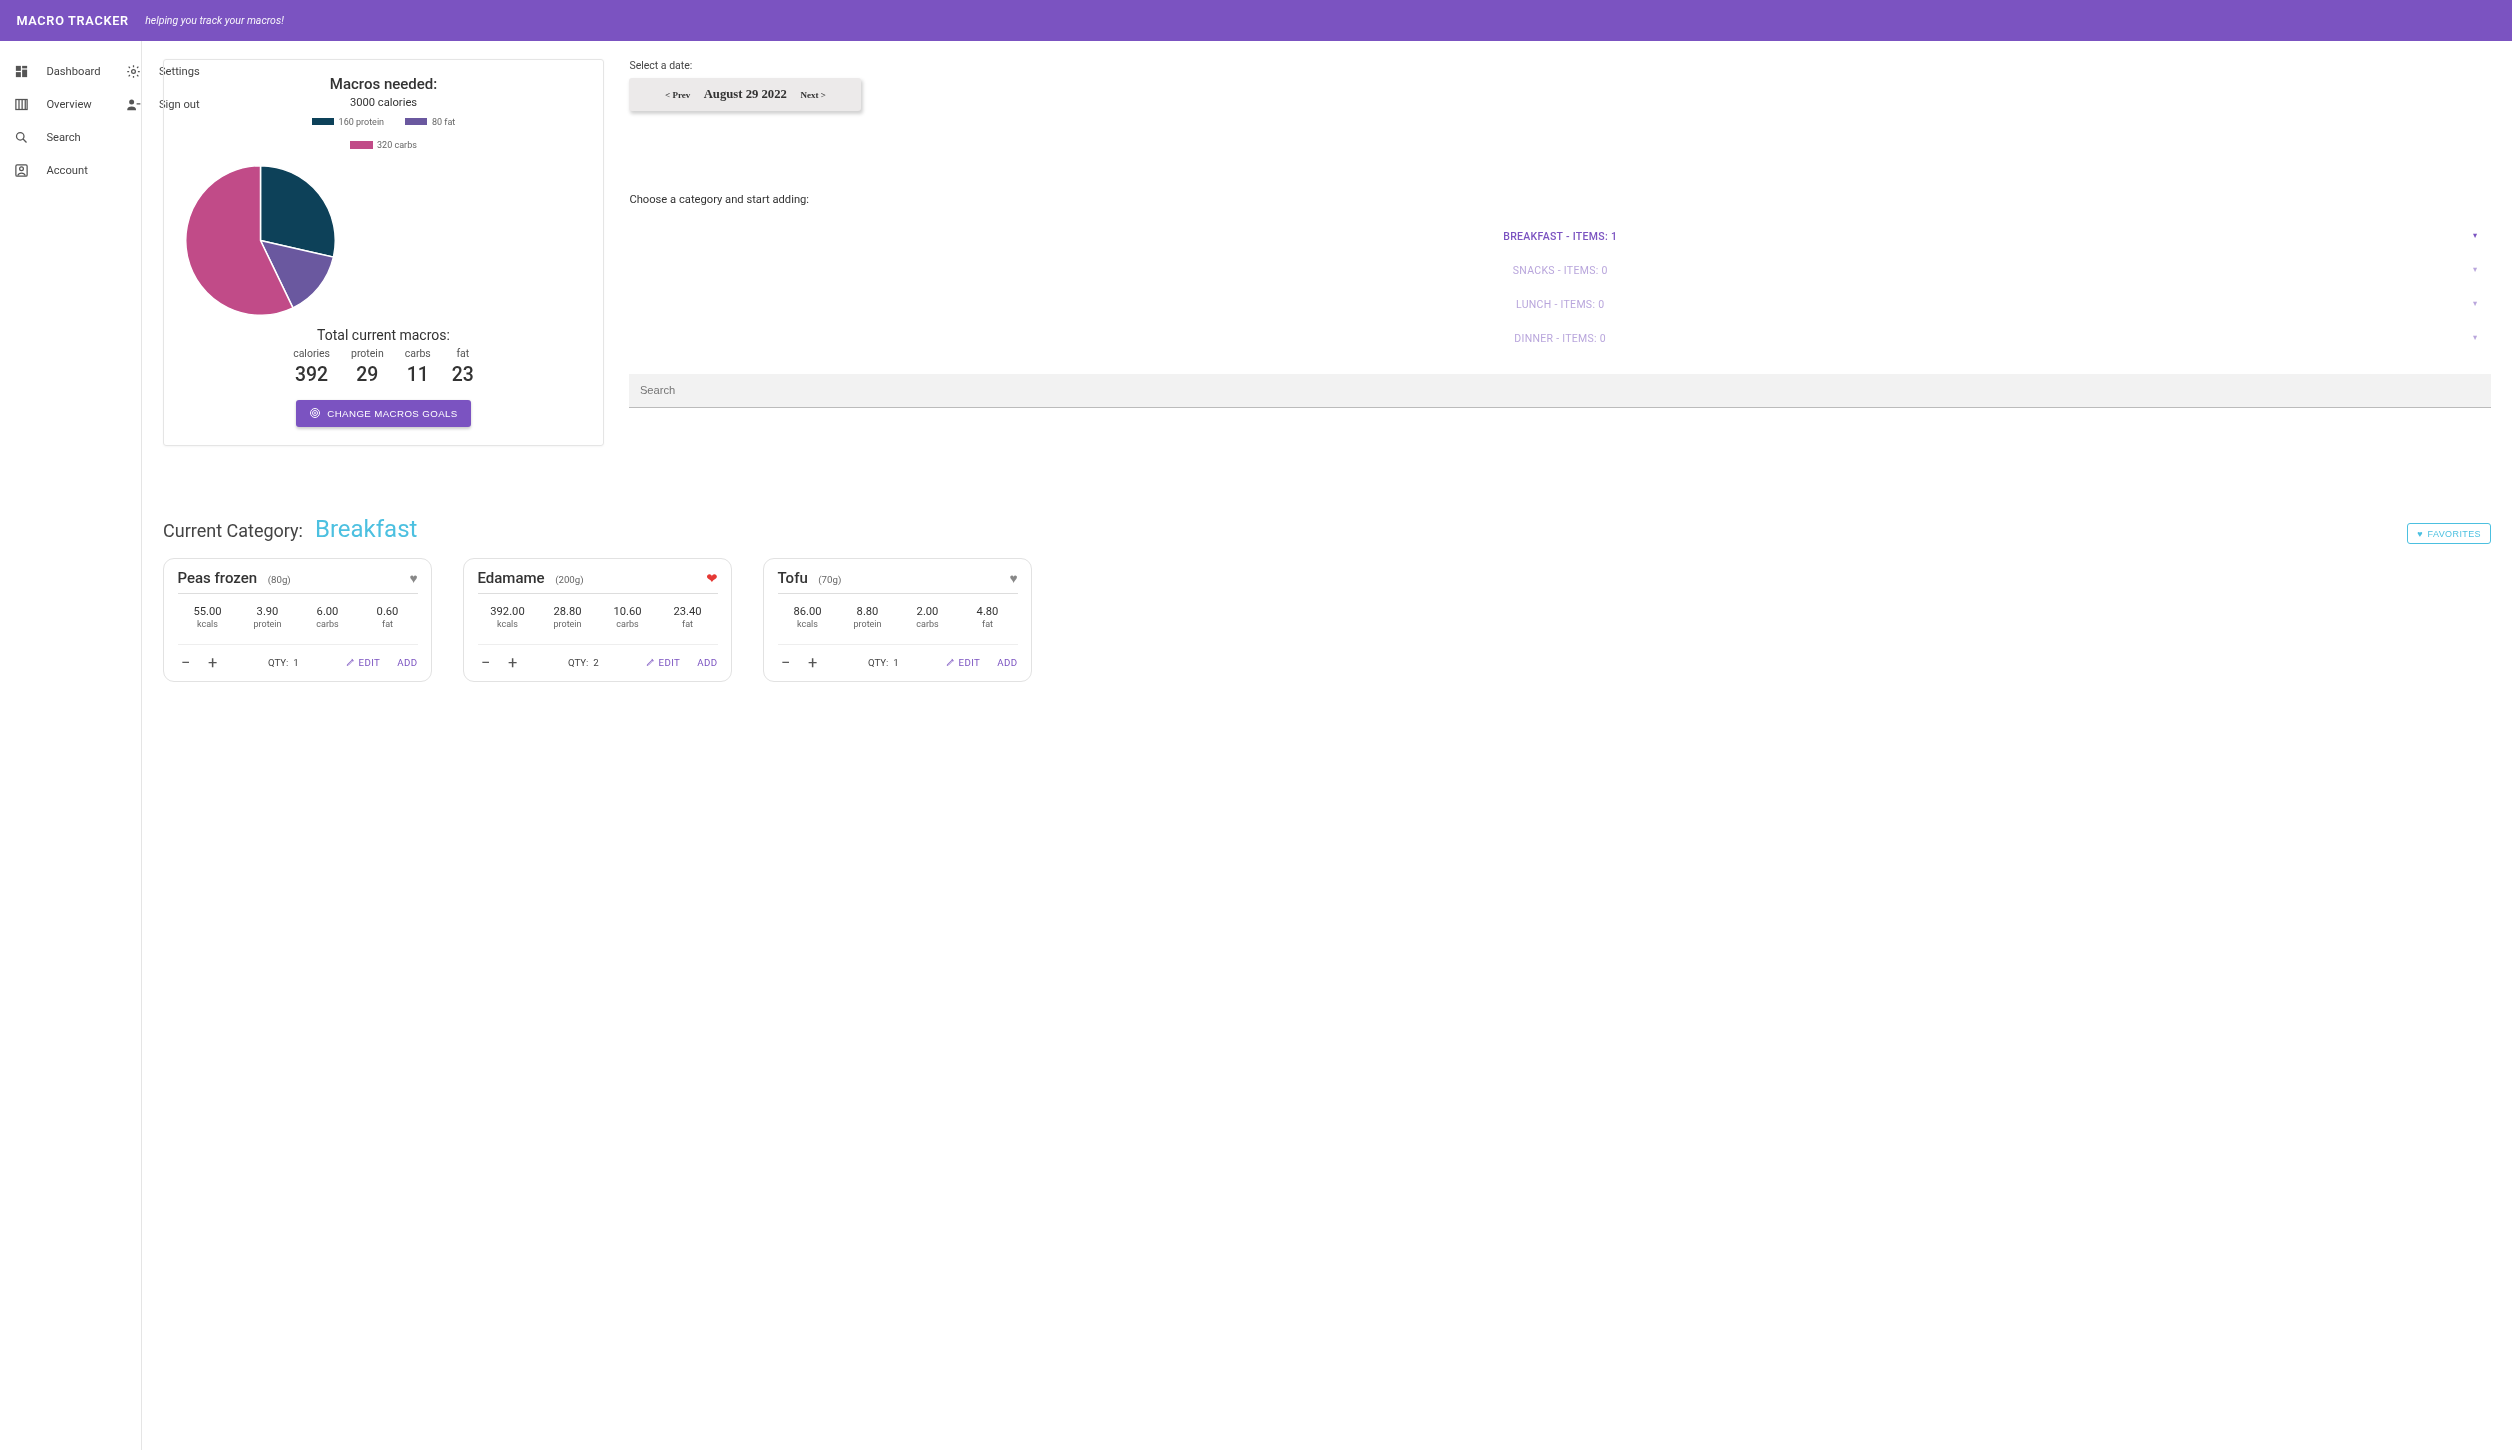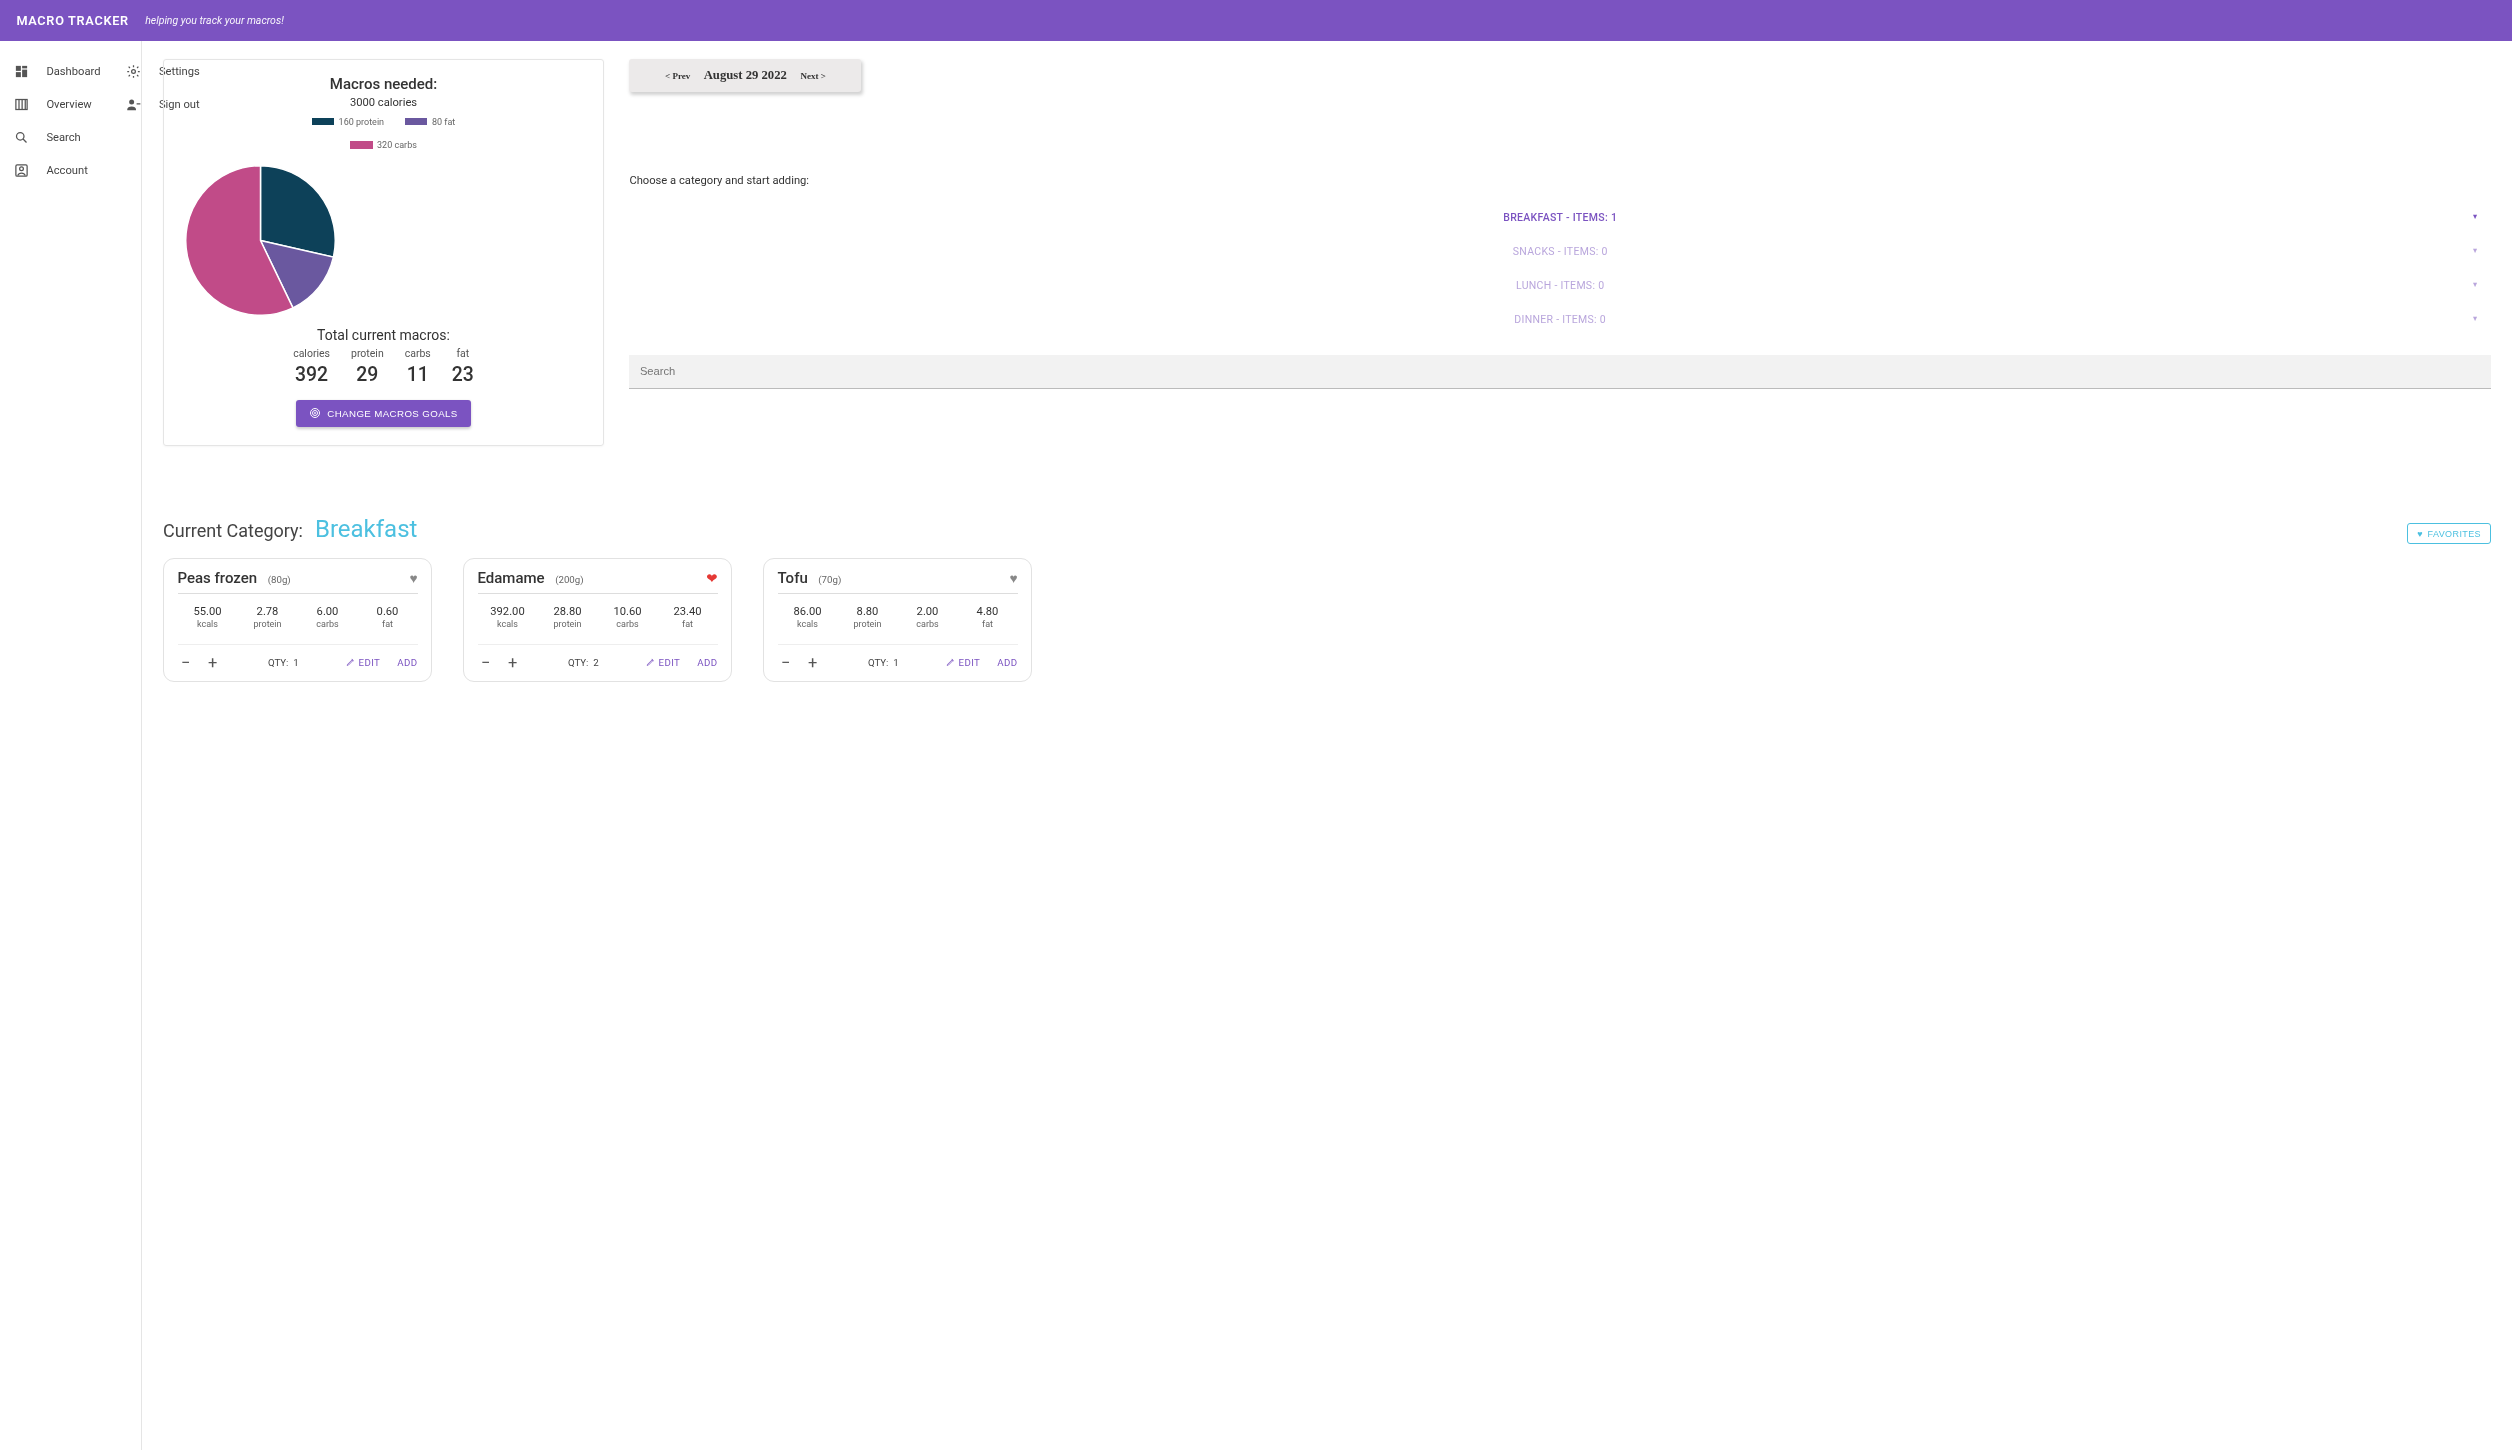--- a/index.html
+++ b/index.html
@@ -194,20 +194,21 @@
                 <circle cx="12" cy="12" r="9"></circle>
                 <circle cx="12" cy="12" r="5"></circle>
                 <circle cx="12" cy="12" r="1" fill="currentColor"></circle>
               </svg>
             </span>
           <span>CHANGE MACROS GOALS</span>
         </button>
       </section>
 
       <section class="rightcol">
+        <div class="sel-date-lbl">Select a date:</div>
         <div class="date-pill">
           <span class="nav">&lt; Prev</span>
           <span class="date">August 29 2022</span>
           <span class="nav">Next &gt;</span>
         </div>
 
         <div class="cat-lbl">Choose a category and start adding:</div>
         <div class="accordion" id="accordion">
             <div class="acc-item active">
               <span>BREAKFAST - ITEMS: 1</span>
@@ -250,21 +251,21 @@
               <span class="amt">(80g)</span>
             </div>
             <span class="heart off">♥</span>
           </div>
           <div class="food-stats">
             <div class="c">
               <div class="v">55.00</div>
               <div class="l">kcals</div>
             </div>
             <div class="c">
-              <div class="v">2.78</div>
+              <div class="v">3.90</div>
               <div class="l">protein</div>
             </div>
             <div class="c">
               <div class="v">6.00</div>
               <div class="l">carbs</div>
             </div>
             <div class="c">
               <div class="v">0.60</div>
               <div class="l">fat</div>
             </div>

